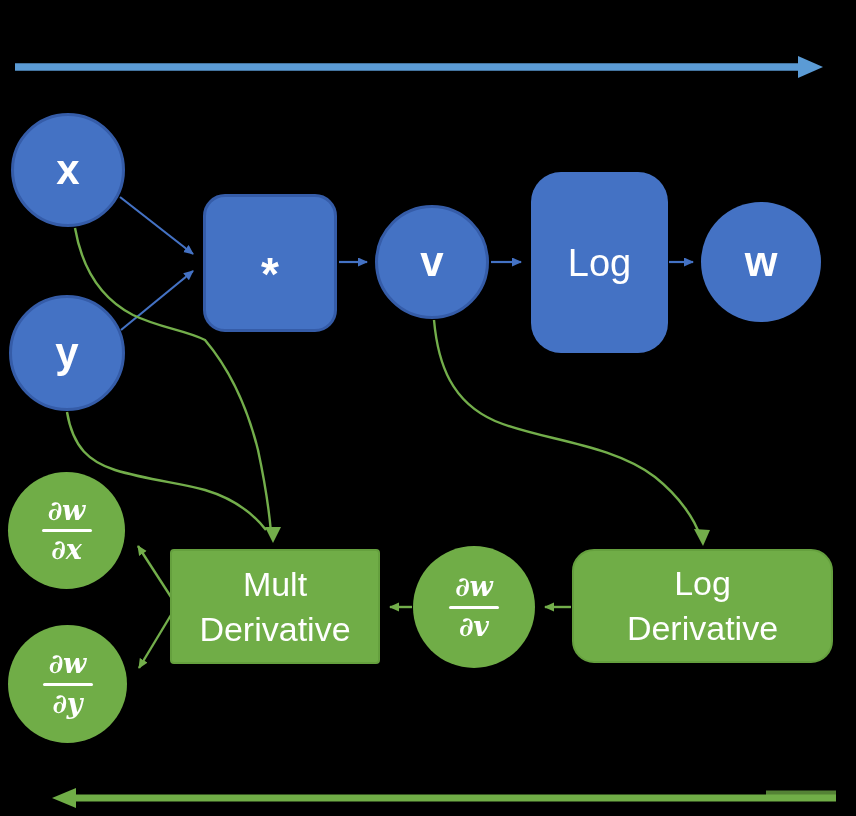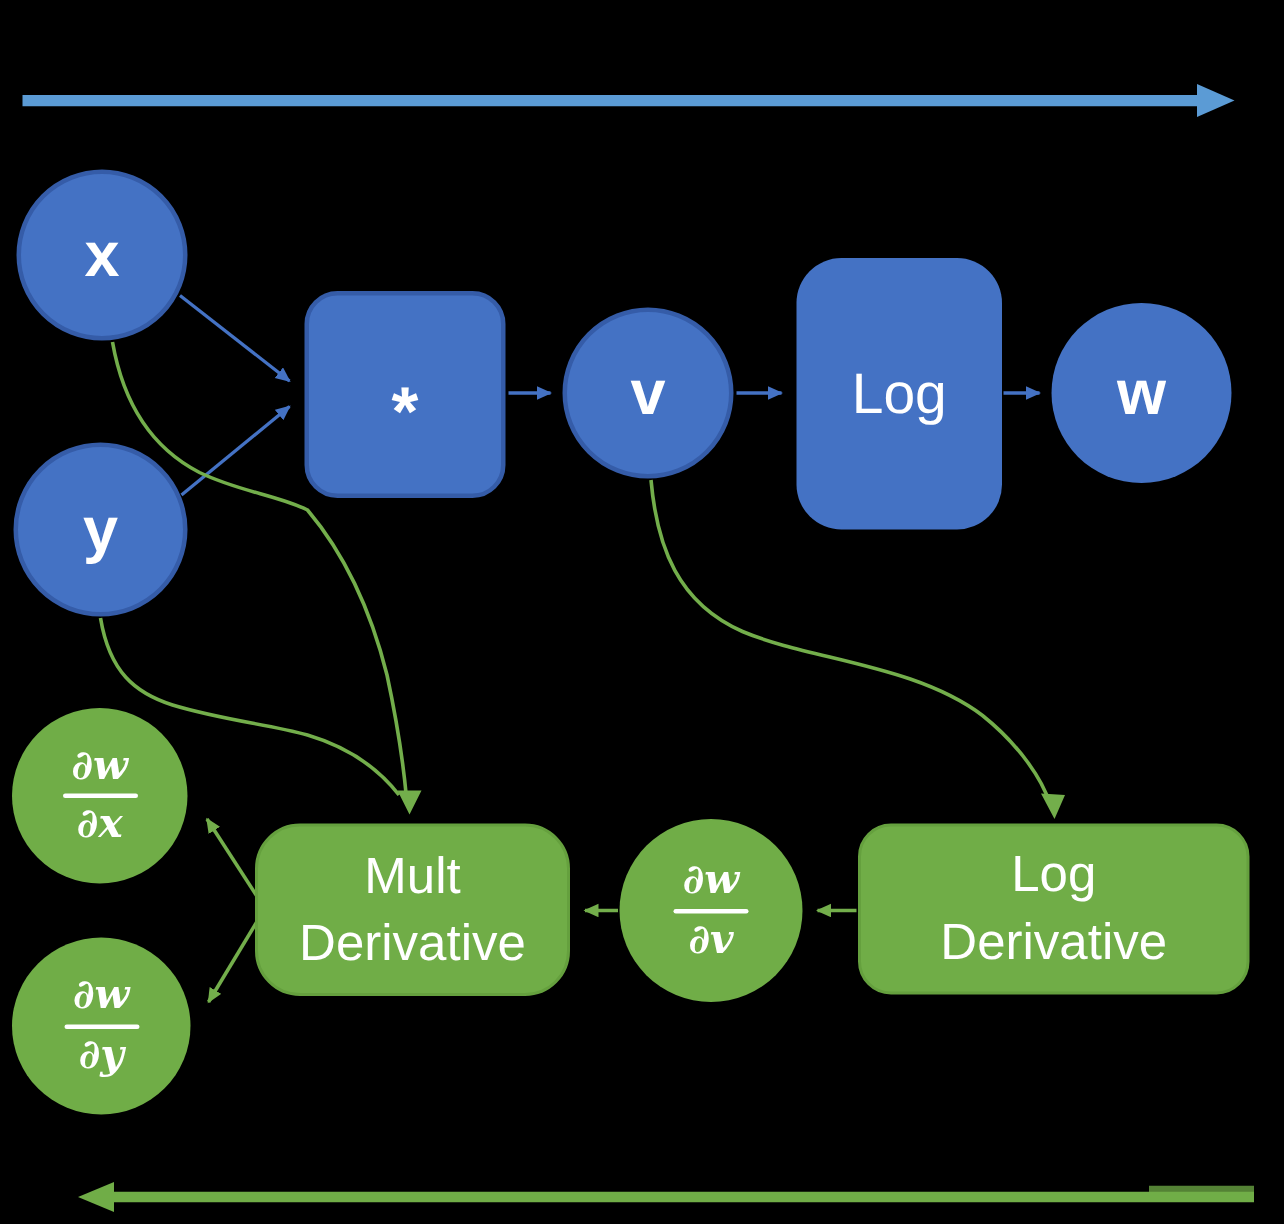--- a/index.html
+++ b/index.html
@@ -43,21 +43,21 @@
   .star{font-size:46px;font-weight:bold;line-height:1;transform:translateY(11px);}
   .oplabel{font-size:38px;font-weight:400;line-height:1;}
   .boxlabel{font-size:34px;font-weight:400;line-height:1.32;}
 
   #node-x{left:11px;top:113px;width:114px;height:114px;}
   #node-y{left:9px;top:295px;width:116px;height:116px;}
   #node-v{left:375px;top:205px;width:114px;height:114px;}
   #node-w{left:701px;top:202px;width:120px;height:120px;}
   #op-multiply{left:203px;top:194px;width:134px;height:138px;border-radius:22px;border:3px solid var(--node-blue-border);}
   #op-log{left:531px;top:172px;width:137px;height:181px;border-radius:30px;}
-  #node-mult-derivative{left:170px;top:549px;width:210px;height:115px;border-radius:30px;}
+  #node-mult-derivative{left:170px;top:549px;width:210px;height:115px;border-radius:4px;}
   #node-log-derivative{left:572px;top:549px;width:261px;height:114px;border-radius:22px;}
   #node-dw-dx{left:8px;top:472px;width:117px;height:117px;}
   #node-dw-dy{left:8px;top:625px;width:119px;height:118px;}
   #node-dw-dv{left:413px;top:546px;width:122px;height:122px;}
 
   .frac{display:flex;flex-direction:column;align-items:center;
         font-family:"DejaVu Serif",serif;font-style:italic;font-weight:bold;}
   .frac .num,.frac .den{font-size:27px;line-height:1.05;}
   .frac .bar{width:50px;height:3px;background:var(--text-white);margin:4px 0;border-radius:2px;}
 </style>

